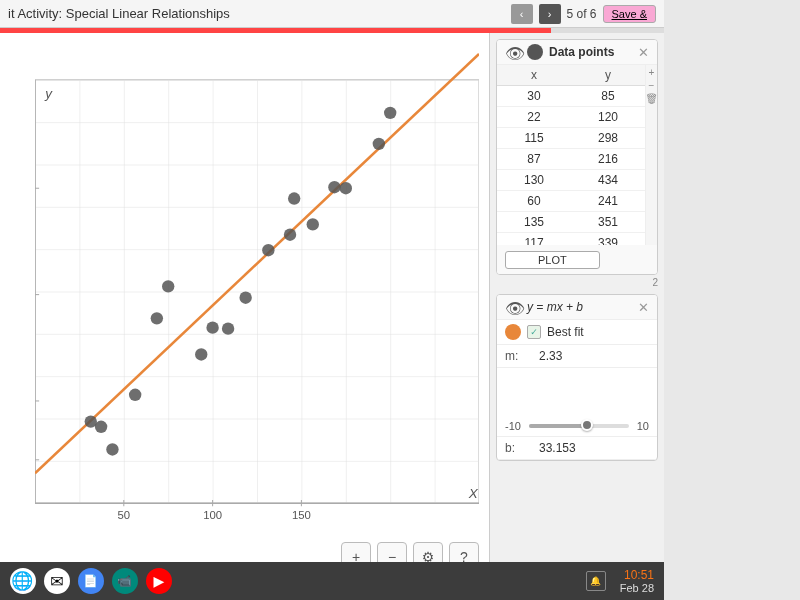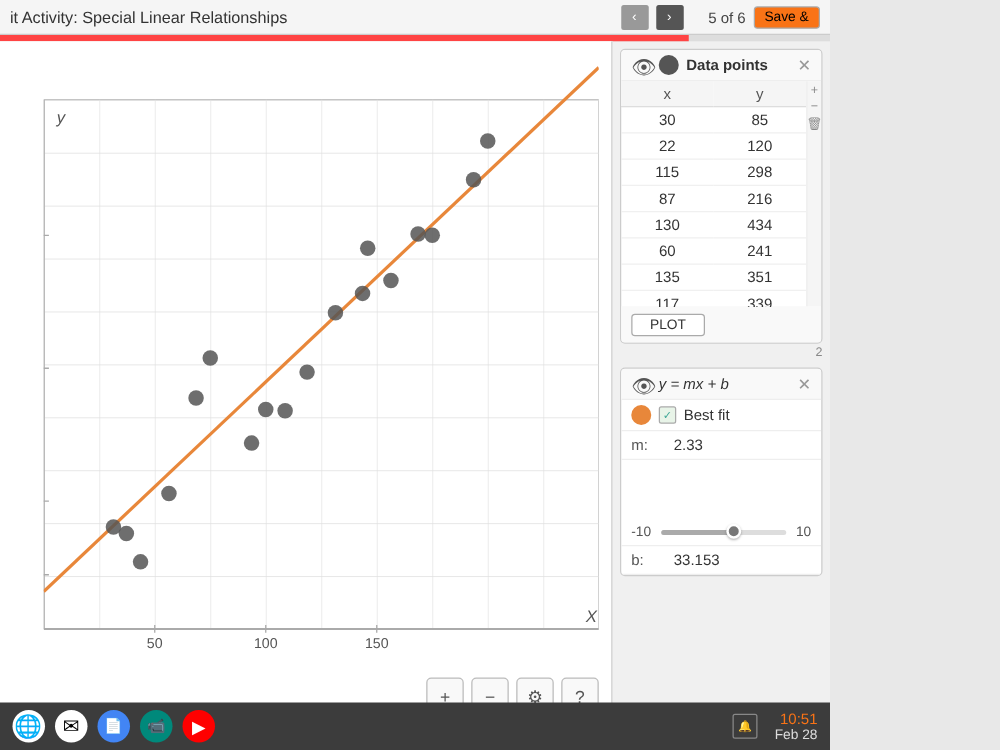--- a/index.html
+++ b/index.html
@@ -38,29 +38,29 @@
       border-radius: 2px;
       cursor: pointer;
       color: white;
       font-size: 11px;
       display: flex; align-items: center; justify-content: center;
     }
     .nav-btn.active { background: #555; }
     .page-indicator {
       font-size: 12px;
       color: #444;
-      margin-left: 14px;
     }
     .save-btn {
-      background: #f97316;
+      background: #f9a8d4;
       border: 1px solid #aaa;
       border-radius: 3px;
       padding: 2px 8px;
       font-size: 11px;
       cursor: pointer;
+      text-decoration: underline;
     }
 
     
     .progress-bar-container {
       height: 5px;
       background: #ddd;
       position: relative;
     }
     .progress-bar-fill {
       height: 100%;
@@ -206,21 +206,21 @@
     .table-scroll::-webkit-scrollbar-thumb { background: #ccc; border-radius: 3px; }
 
     .plot-btn-row {
       padding: 5px 8px;
       background: #f9f9f9;
     }
     .plot-btn {
       background: #fff;
       border: 1px solid #aaa;
       border-radius: 3px;
-      padding: 2px 14px;
+      padding: 2px 32px;
       font-size: 11px;
       cursor: pointer;
       color: #333;
     }
 
     
     .divider-label {
       font-size: 10px;
       color: #888;
       text-align: right;

